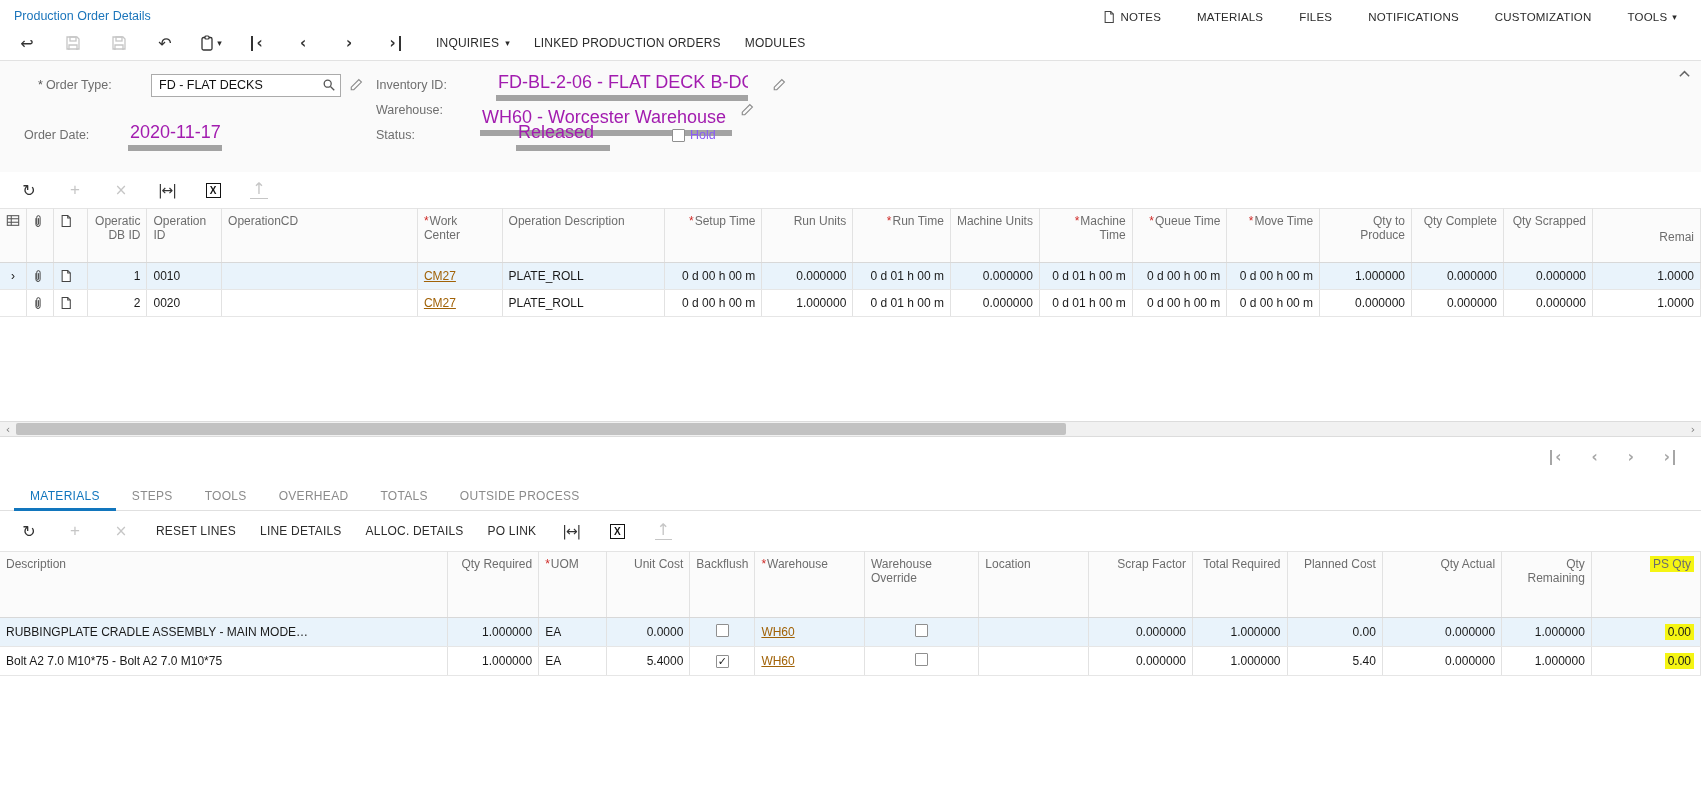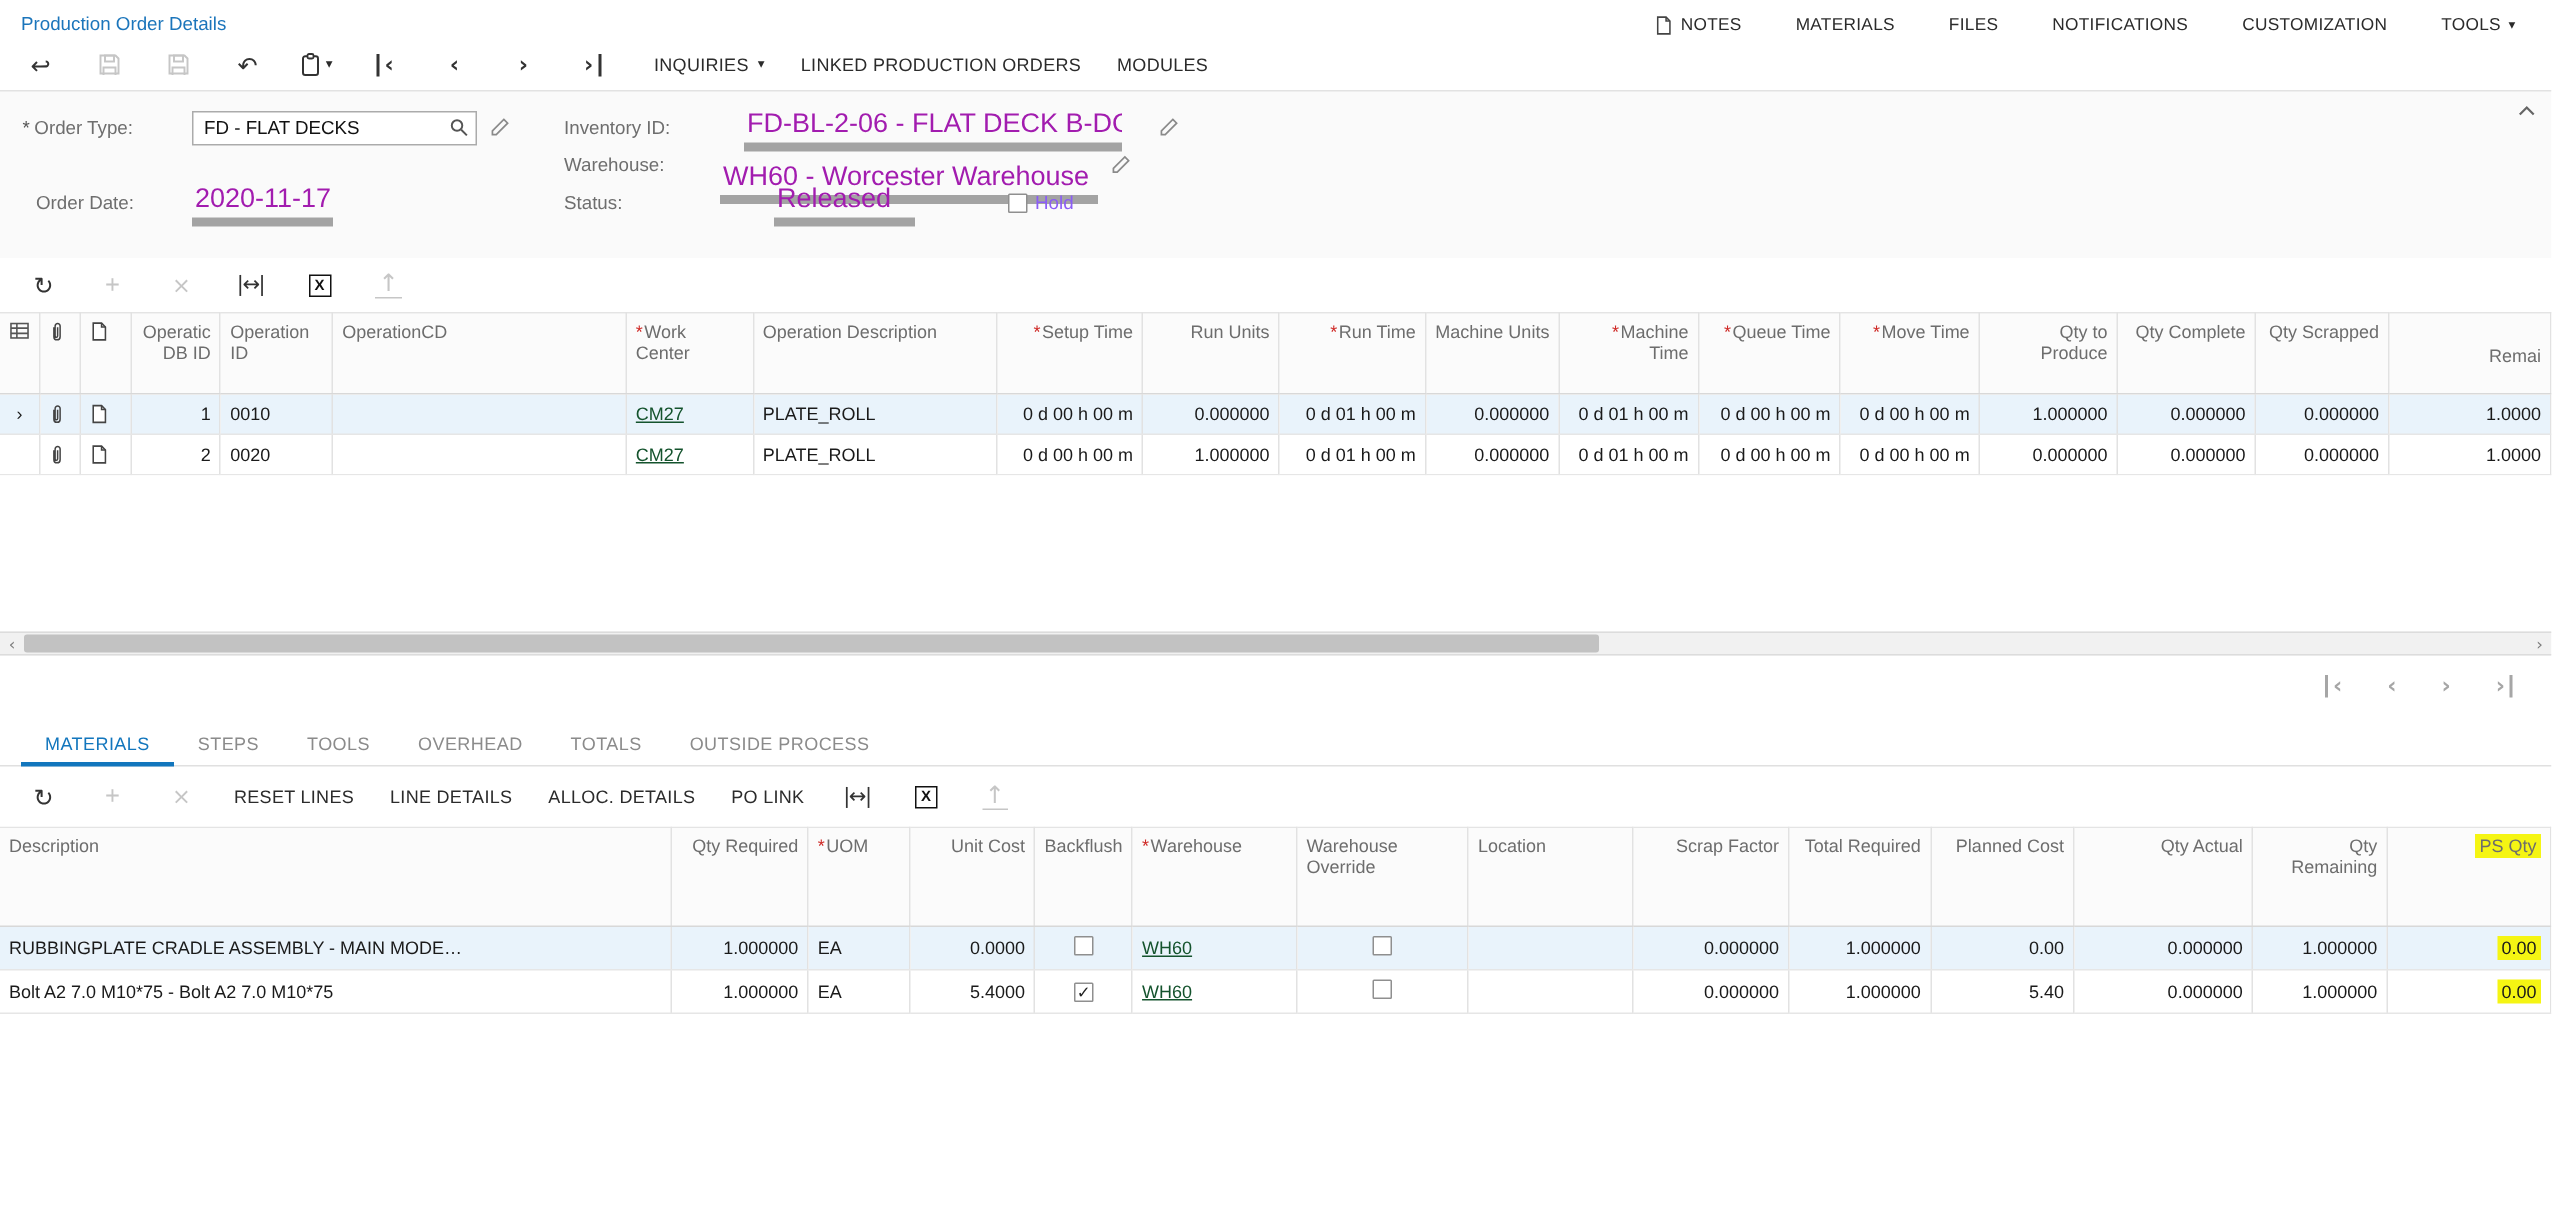--- a/index.html
+++ b/index.html
@@ -65,21 +65,21 @@
   table.grid td { white-space:nowrap; border-bottom:1px solid #e6e6e6; color:#1a1a1a; }
   #ops-table thead th { height:54px; }
   #ops-table td { height:27px; }
   #mat-table thead th { height:66px; }
   #mat-table td { height:29px; }
   .ar { text-align:right !important; }
   .ac { text-align:center !important; }
   .pt { padding-top:21px !important; }
   tr.sel-row td { background:#e9f3fb; }
   td.cell-active { background:#cfe4f6; }
-  .glink { color:#14532d; text-decoration:underline; cursor:pointer; }
+  .glink { color:#a16207; text-decoration:underline; cursor:pointer; }
   .req { color:#cf2a27; margin-right:1px; }
   .hl { background:#f5f513; padding:1px 3px; }
   .rowsel { color:#555; font-size:14px; }
 
   
   .ops-empty { height:104px; background:#fff; }
   .hscroll { position:relative; height:16px; background:#f1f1f1; border-top:1px solid #dcdcdc; border-bottom:1px solid #dcdcdc; }
   .hs-arrow { position:absolute; top:0; width:16px; height:14px; display:flex; align-items:center; justify-content:center;
     color:#7d7d7d; font-size:11px; cursor:pointer; font-family:"DejaVu Sans",sans-serif; }
   .hs-thumb { position:absolute; left:16px; top:1px; width:1050px; height:12px; background:#c2c2c2; border-radius:2px; cursor:grab; }
@@ -165,21 +165,21 @@
   </div>
 
   <div class="form-panel">
     <span class="collapse-chev">
       <svg width="13" height="9" viewBox="0 0 14 9">
           <path d="M2 7.5 L7 2.5 L12 7.5" fill="none" stroke="#666" stroke-width="1.6"></path>
         </svg>
     </span>
 
     <div class="frow" style="left:15px; top:12px;">
-      <span class="flabel" style="width:113px;"><span class="freq">*</span><span>Order Type:</span></span>
+      <span class="flabel" style="width:113px;margin-left:23px;"><span class="freq">*</span><span>Order Type:</span></span>
       <span class="inputbox">
         <span class="val">FD - FLAT DECKS</span>
         <span class="boxicon">
           <svg width="14" height="14" viewBox="0 0 16 16">
               <circle cx="6.5" cy="6.5" r="4" fill="none" stroke="#555" stroke-width="1.5"></circle>
               <path d="M9.7 9.7 L14 14" stroke="#555" stroke-width="1.5"></path>
             </svg>
         </span>
       </span>
       <span class="pencil">

